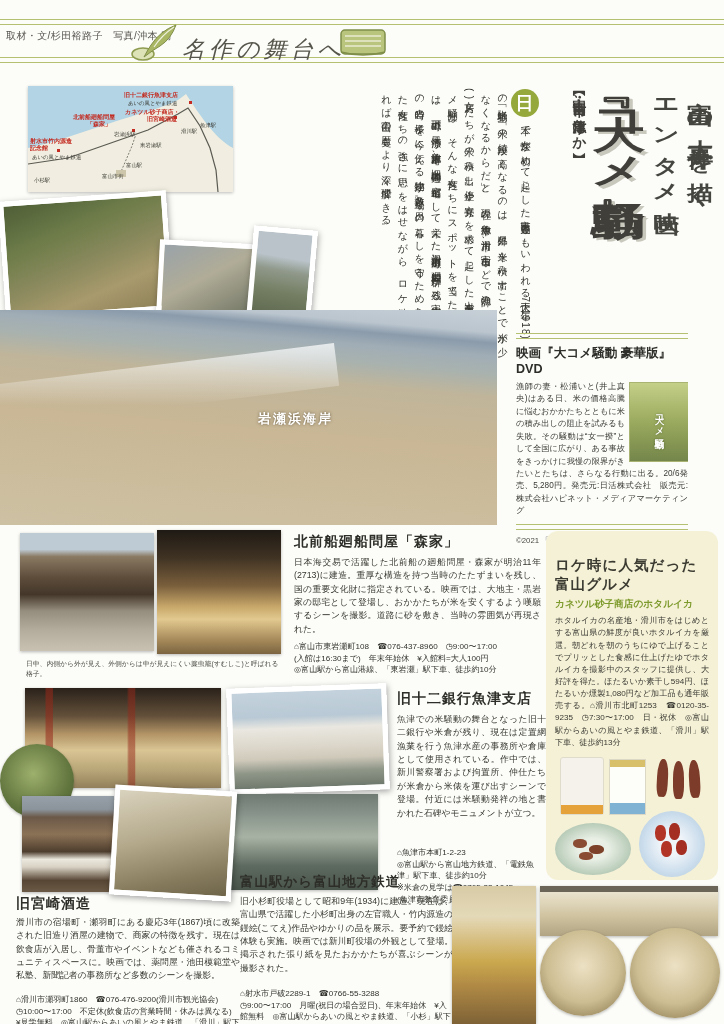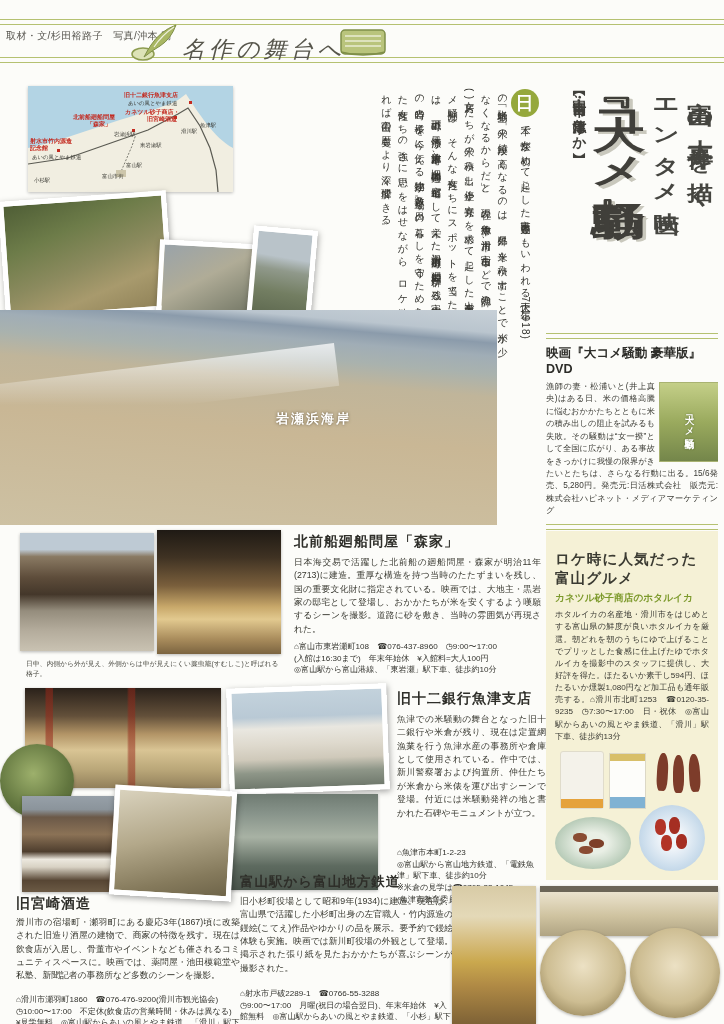--- a/index.html
+++ b/index.html
@@ -20,52 +20,52 @@
   #main-title{position:absolute;right:70px;top:85px;font-size:37px;font-weight:700;color:#403f3a;letter-spacing:1px;
         font-family:"Liberation Serif","DejaVu Serif",serif;text-shadow:2.5px 2.5px 0 #c9c8bd;
         transform:scaleX(1.45);transform-origin:100% 0}
   #headline-sub{position:absolute;right:136px;top:86px;font-size:13.6px;font-weight:700;color:#403f3a;letter-spacing:1px}
   
   #lead{position:absolute;left:240px;top:88px;width:300px;height:252px;writing-mode:vertical-rl;
         font-size:10px;line-height:1.66;letter-spacing:1.1px;color:#33332e;text-align:justify}
   .dropcap{display:inline-block;width:28px;height:28px;border-radius:50%;background:#95a83c;color:#fff;
         font-size:18px;line-height:28px;text-align:center;writing-mode:horizontal-tb;font-weight:700;margin:1px}
   
-  #dvd{position:absolute;left:546px;top:333px;width:172px}
+  #dvd{position:absolute;left:516px;top:333px;width:172px}
   .grule{height:4px;border-top:1.3px solid #b5c171;border-bottom:1.3px solid #b5c171}
   #dvd-title{font-size:12.6px;font-weight:700;line-height:1.3;color:#2d2d29;white-space:pre-line;margin-top:6px}
   #dvd-flow{margin-top:3px;overflow:hidden}
   #dvd-cover{float:right;width:58px;height:78px;margin:2px 0 3px 5px;position:relative;
         background:linear-gradient(180deg,#c4cf88 0%,#9aaa5e 50%,#74864a 100%);box-shadow:0 0 0 1px #a9b372}
   #dvd-cover-text{position:absolute;top:24px;left:50%;transform:translateX(-50%);writing-mode:vertical-rl;
         color:#fff;font-weight:700;font-size:9.5px;letter-spacing:1px;text-shadow:0 0 2px #55662f}
   #dvd-body{font-size:8.2px;line-height:1.52;text-align:justify;color:#3a3a34}
   #dvd-rule2{margin-top:6px}
   #dvd-copy{font-size:7.8px;color:#4b4b44;margin-top:5px}
   
   #beach{position:absolute;left:0;top:310px;width:497px;height:215px;
         background:linear-gradient(185deg,#c7d0d7 0%,#bac5ce 9%,#8b9bab 13%,#a0adb6 18%,#a9b2ae 25%,#c0b59a 34%,#c9b795 55%,#cdc1a3 100%)}
   #beach::after{content:"";position:absolute;left:-8%;top:26%;width:76%;height:20%;
         background:linear-gradient(187deg,rgba(255,255,255,.75),rgba(255,255,255,0) 70%);transform:rotate(-7deg)}
-  #beach-cap{position:absolute;left:276px;top:100px;width:221px;color:#fff}
+  #beach-cap{position:absolute;left:258px;top:100px;width:221px;color:#fff}
   #beach-name{font-size:13px;font-weight:700;letter-spacing:2px;text-shadow:0 0 3px rgba(92,80,56,.9)}
   #beach-body{font-size:7.7px;line-height:1.7;margin-top:3px;text-align:justify;text-shadow:0 0 2px rgba(92,80,56,.9)}
   #beach-info{font-size:7.7px;line-height:1.6;margin-top:3px;white-space:pre-line;text-shadow:0 0 2px rgba(92,80,56,.9)}
   
   .ph{position:absolute;box-shadow:0 1px 3px rgba(0,0,0,.28)}
   .snap{border:5px solid #fff;box-shadow:1px 2px 6px rgba(0,0,0,.35)}
   .circ{border-radius:50%}
   
   .sec-title{position:absolute;font-size:14px;font-weight:700;color:#2e2e29;letter-spacing:1px}
   .sec-body{position:absolute;font-size:8.8px;line-height:1.52;text-align:justify;color:#37372f}
   .sec-info{position:absolute;font-size:8.1px;line-height:1.44;color:#32322d;white-space:pre-line}
   .cap{position:absolute;font-size:6.8px;color:#4d4d45}
   
-  #gourmet{position:absolute;left:546px;top:531px;width:172px;height:349px;background:#f5f1d6;border-radius:0;
-        padding:19px 9px 8px;box-sizing:border-box}
+  #gourmet{position:absolute;left:546px;top:531px;width:172px;height:349px;background:#f5f1d6;border-radius:12px;
+        padding:25px 9px 8px;box-sizing:border-box}
   #g-title{font-size:14.6px;font-weight:700;color:#3b3b32;line-height:1.28;letter-spacing:1px;white-space:pre-line}
   #g-sub{font-size:9.7px;font-weight:700;color:#7d9a2c;margin-top:5px}
   #g-body{font-size:8.1px;line-height:1.5;margin-top:4px;text-align:justify;color:#393932}
   #g-photos{position:relative;margin-top:6px;height:124px}
   .pouch{position:absolute;left:5px;top:2px;width:42px;height:56px;background:#f4f2ea;border:1px solid #e0dccb;border-radius:3px}
   .pouch::after{content:"";position:absolute;left:0;bottom:0;width:100%;height:9px;background:#e5a23b}
   .can{position:absolute;left:54px;top:4px;width:35px;height:54px;background:#fdfdfa;border:1px solid #dcd8c6}
   .can::before{content:"";position:absolute;top:0;left:0;width:100%;height:7px;background:#d8bf69}
   .can::after{content:"";position:absolute;bottom:0;left:0;width:100%;height:11px;background:#80b2d3}
   .squid{position:absolute;width:11px;height:38px;background:#7d3c2a;border-radius:46% 46% 32% 32%}
@@ -150,21 +150,21 @@
   </div>
 
   <div id="dvd">
     <div class="grule"></div>
     <div id="dvd-title">映画『大コメ騒動 豪華版』
 DVD</div>
     <div id="dvd-flow">
       <div id="dvd-cover">
         <div id="dvd-cover-text">大コメ騒動</div>
       </div>
-      <div id="dvd-body">漁師の妻・松浦いと(井上真央)はある日、米の価格高騰に悩むおかかたちとともに米の積み出しの阻止を試みるも失敗。その騒動は“女一揆”として全国に広がり、ある事故をきっかけに我慢の限界がきたいとたちは、さらなる行動に出る。15/6発売、5,280円。発売元:日活株式会社　販売元:株式会社ハピネット・メディアマーケティング</div>
+      <div id="dvd-body">漁師の妻・松浦いと(井上真央)はある日、米の価格高騰に悩むおかかたちとともに米の積み出しの阻止を試みるも失敗。その騒動は“女一揆”として全国に広がり、ある事故をきっかけに我慢の限界がきたいとたちは、さらなる行動に出る。20/6発売、5,280円。発売元:日活株式会社　販売元:株式会社ハピネット・メディアマーケティング</div>
     </div>
     <div class="grule" id="dvd-rule2"></div>
     <div id="dvd-copy">©2021 「大コメ騒動」製作委員会</div>
   </div>
 
   <div class="ph" style="left:20px;top:533px;width:134px;height:118px;
        background:linear-gradient(180deg,#becad4 0%,#becad4 14%,#8a7a63 20%,#5d4c3a 38%,#44372a 52%,#958d7d 66%,#b3ab9b 82%,#c9c2b2 100%)"></div>
   <div class="ph" style="left:157px;top:530px;width:124px;height:124px;
        background:linear-gradient(180deg,#1f1a14 0%,#3f3223 22%,#7a5f3c 45%,#c8a86a 62%,#e2c98f 72%,#a98c5c 88%,#7b6440 100%)"></div>
   <div class="sec-title" style="left:294px;top:533px">北前船廻船問屋「森家」</div>

